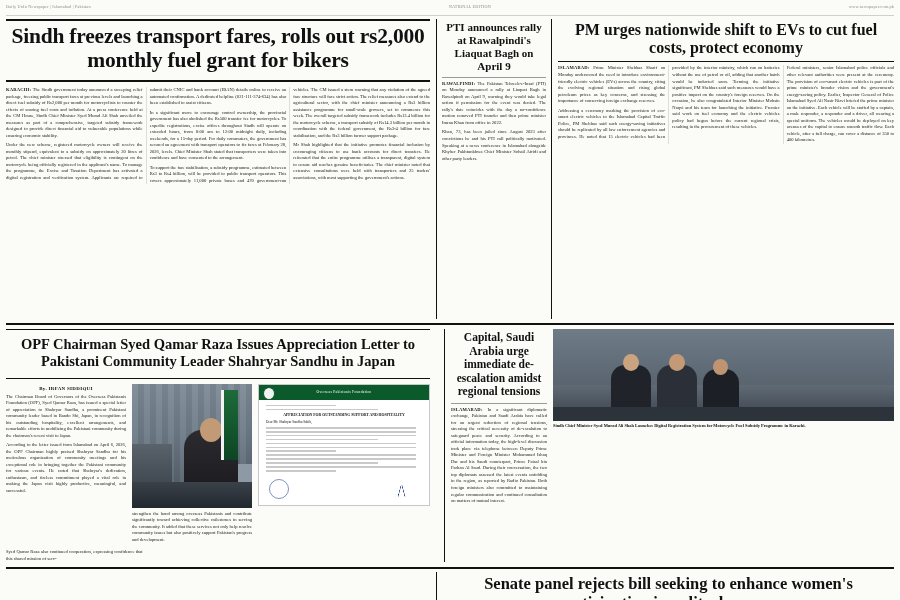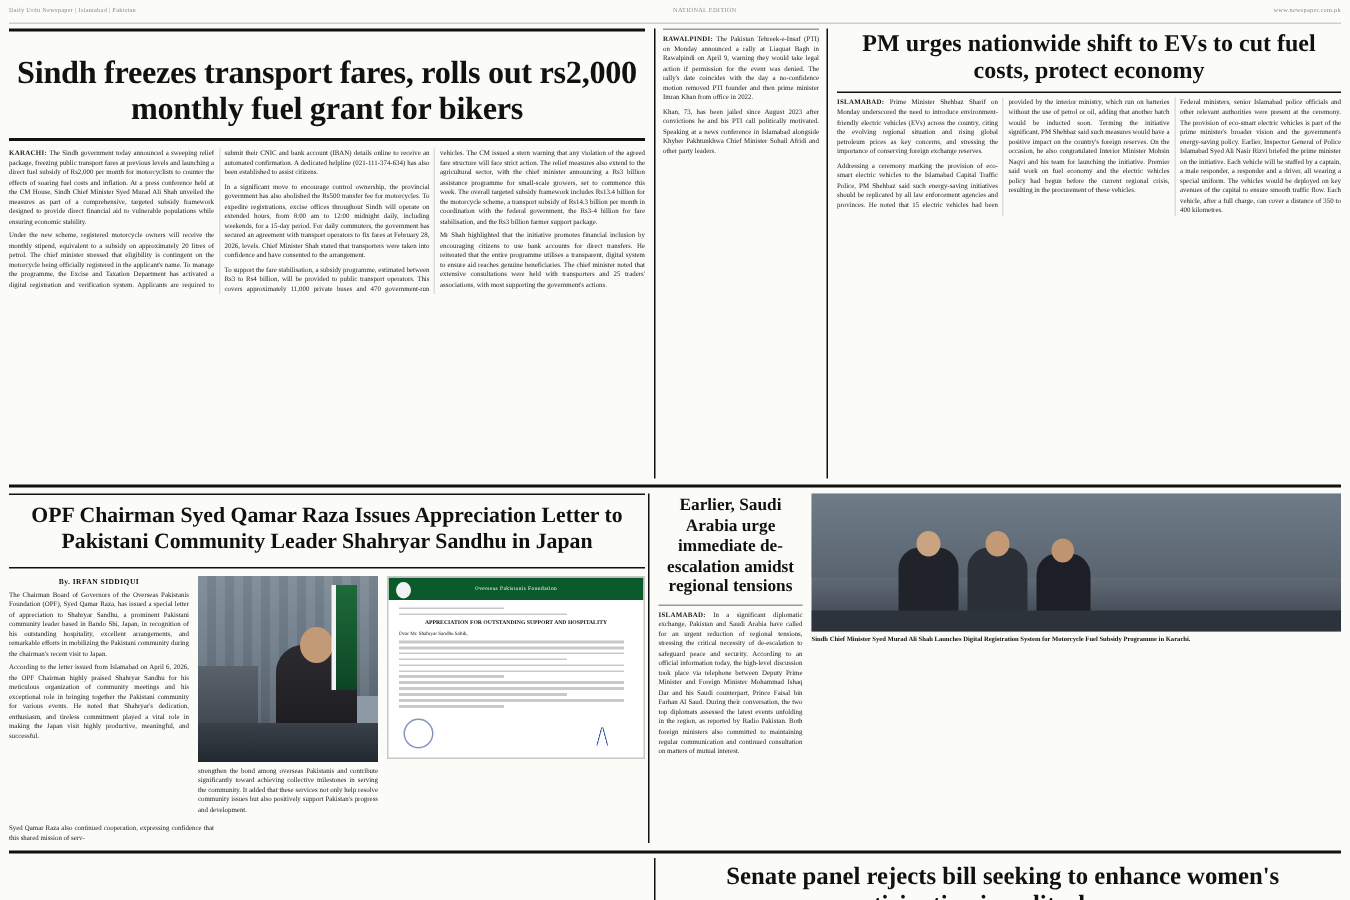--- a/index.html
+++ b/index.html
@@ -42,21 +42,21 @@
   .top-left{width:424px;}
   .top-mid{width:104px;border-left:1px solid #111;border-right:1px solid #111;padding:0 5px;}
   .top-right{flex:1;font-family:Liberation Serif, serif;}
 
   .hl-main{
     font-family:"Liberation Serif", serif;
     font-weight:bold;
     font-size:21.5px;
     line-height:1.12;
     text-align:center;
-    margin:12px 0 4px 0;
+    margin:0 0 4px 0;
     letter-spacing:-0.2px;
   }
   .boxed{
     border-top:2px solid #111;border-bottom:2px solid #111;
     padding:3px 2px 4px 2px;margin-bottom:5px;
   }
   .hl-mid{
     font-weight:bold;font-size:11px;line-height:1.18;text-align:center;
     margin:2px 0 4px 0;
   }
@@ -65,21 +65,21 @@
     margin:2px 0 4px 0;
   }
 
   .cols3{column-count:3;column-gap:7px;column-rule:1px solid #ddd;}
   .cols1{column-count:1;}
 
   
   .sec-div{border-top:2px solid #111;margin:4px 0 4px 0;}
 
   
-  .mid{display:flex;gap:2px;height:auto;}
+  .mid{display:flex;gap:14px;height:auto;}
   .mid-left{width:424px;}
   .mid-right{flex:1;border-left:1px solid #111;padding-left:6px;display:flex;gap:6px;}
   .mid-right-col{width:96px;}
   .mid-right-photo{flex:1;}
 
   .hl-opf{
     font-weight:bold;font-size:14.5px;line-height:1.16;text-align:center;margin:3px 0 4px 0;
   }
   .byline{font-size:5px;font-weight:bold;text-align:center;margin:2px 0 3px 0;letter-spacing:.3px;}
 
@@ -171,20 +171,21 @@
       <div class="cols3 col-text">
         <p><span class="dateline">KARACHI:</span><span> The Sindh government today announced a sweeping relief package, freezing public transport fares at previous levels and launching a direct fuel subsidy of Rs2,000 per month for motorcyclists to counter the effects of soaring fuel costs and inflation. At a press conference held at the CM House, Sindh Chief Minister Syed Murad Ali Shah unveiled the measures as part of a comprehensive, targeted subsidy framework designed to provide direct financial aid to vulnerable populations while ensuring economic stability.</span></p>
         <p>Under the new scheme, registered motorcycle owners will receive the monthly stipend, equivalent to a subsidy on approximately 20 litres of petrol. The chief minister stressed that eligibility is contingent on the motorcycle being officially registered in the applicant's name. To manage the programme, the Excise and Taxation Department has activated a digital registration and verification system. Applicants are required to submit their CNIC and bank account (IBAN) details online to receive an automated confirmation. A dedicated helpline (021-111-374-634) has also been established to assist citizens.</p>
         <p>In a significant move to encourage control ownership, the provincial government has also abolished the Rs500 transfer fee for motorcycles. To expedite registrations, excise offices throughout Sindh will operate on extended hours, from 8:00 am to 12:00 midnight daily, including weekends, for a 15-day period. For daily commuters, the government has secured an agreement with transport operators to fix fares at February 28, 2026, levels. Chief Minister Shah stated that transporters were taken into confidence and have consented to the arrangement.</p>
         <p>To support the fare stabilisation, a subsidy programme, estimated between Rs3 to Rs4 billion, will be provided to public transport operators. This covers approximately 11,000 private buses and 470 government-run vehicles. The CM issued a stern warning that any violation of the agreed fare structure will face strict action. The relief measures also extend to the agricultural sector, with the chief minister announcing a Rs3 billion assistance programme for small-scale growers, set to commence this week. The overall targeted subsidy framework includes Rs13.4 billion for the motorcycle scheme, a transport subsidy of Rs14.3 billion per month in coordination with the federal government, the Rs3-4 billion for fare stabilisation, and the Rs3 billion farmer support package.</p>
         <p>Mr Shah highlighted that the initiative promotes financial inclusion by encouraging citizens to use bank accounts for direct transfers. He reiterated that the entire programme utilises a transparent, digital system to ensure aid reaches genuine beneficiaries. The chief minister noted that extensive consultations were held with transporters and 25 traders' associations, with most supporting the government's actions.</p>
       </div>
     </div>
 
     <div class="top-mid">
+      <div class="hl-mid">PTI announces rally at Rawalpindi's Liaquat Bagh on April 9</div>
       <div class="rule-thin"></div>
       <div class="cols1 col-text" style="margin-top:3px;">
         <p><span class="dateline">RAWALPINDI:</span><span> The Pakistan Tehreek-e-Insaf (PTI) on Monday announced a rally at Liaquat Bagh in Rawalpindi on April 9, warning they would take legal action if permission for the event was denied. The rally's date coincides with the day a no-confidence motion removed PTI founder and then prime minister Imran Khan from office in 2022.</span></p>
         <p>Khan, 73, has been jailed since August 2023 after convictions he and his PTI call politically motivated. Speaking at a news conference in Islamabad alongside Khyber Pakhtunkhwa Chief Minister Sohail Afridi and other party leaders.</p>
       </div>
     </div>
 
     <div class="top-right">
       <div class="hl-right">PM urges nationwide shift to EVs to cut fuel costs, protect economy</div>
       <div class="rule"></div>
@@ -253,21 +254,21 @@
           </div>
         </div>
       </div>
       <div class="col-text" style="margin-top:3px;column-count:3;column-gap:7px;">
         <p>Syed Qamar Raza also continued cooperation, expressing confidence that this shared mission of serv-</p>
       </div>
     </div>
 
     <div class="mid-right">
       <div class="mid-right-col">
-        <div class="hl-pak">Earlier, Saudi Arabia urge immediate de-escalation amidst regional tensions</div>
+        <div class="hl-pak">Capital, Saudi Arabia urge immediate de-escalation amidst regional tensions</div>
         <div class="rule-thin"></div>
         <div class="col-text" style="margin-top:3px;">
           <p><span class="dateline">ISLAMABAD:</span><span> In a significant diplomatic exchange, Pakistan and Saudi Arabia have called for an urgent reduction of regional tensions, stressing the critical necessity of de-escalation to safeguard peace and security. According to an official information today, the high-level discussion took place via telephone between Deputy Prime Minister and Foreign Minister Mohammad Ishaq Dar and his Saudi counterpart, Prince Faisal bin Farhan Al Saud. During their conversation, the two top diplomats assessed the latest events unfolding in the region, as reported by Radio Pakistan. Both foreign ministers also committed to maintaining regular communication and continued consultation on matters of mutual interest.</span></p>
         </div>
       </div>
       <div class="mid-right-photo">
         <div class="photo ph-cer">
           <div class="backdrop"></div>
           <div class="p1"></div>
             <div class="h1"></div>

